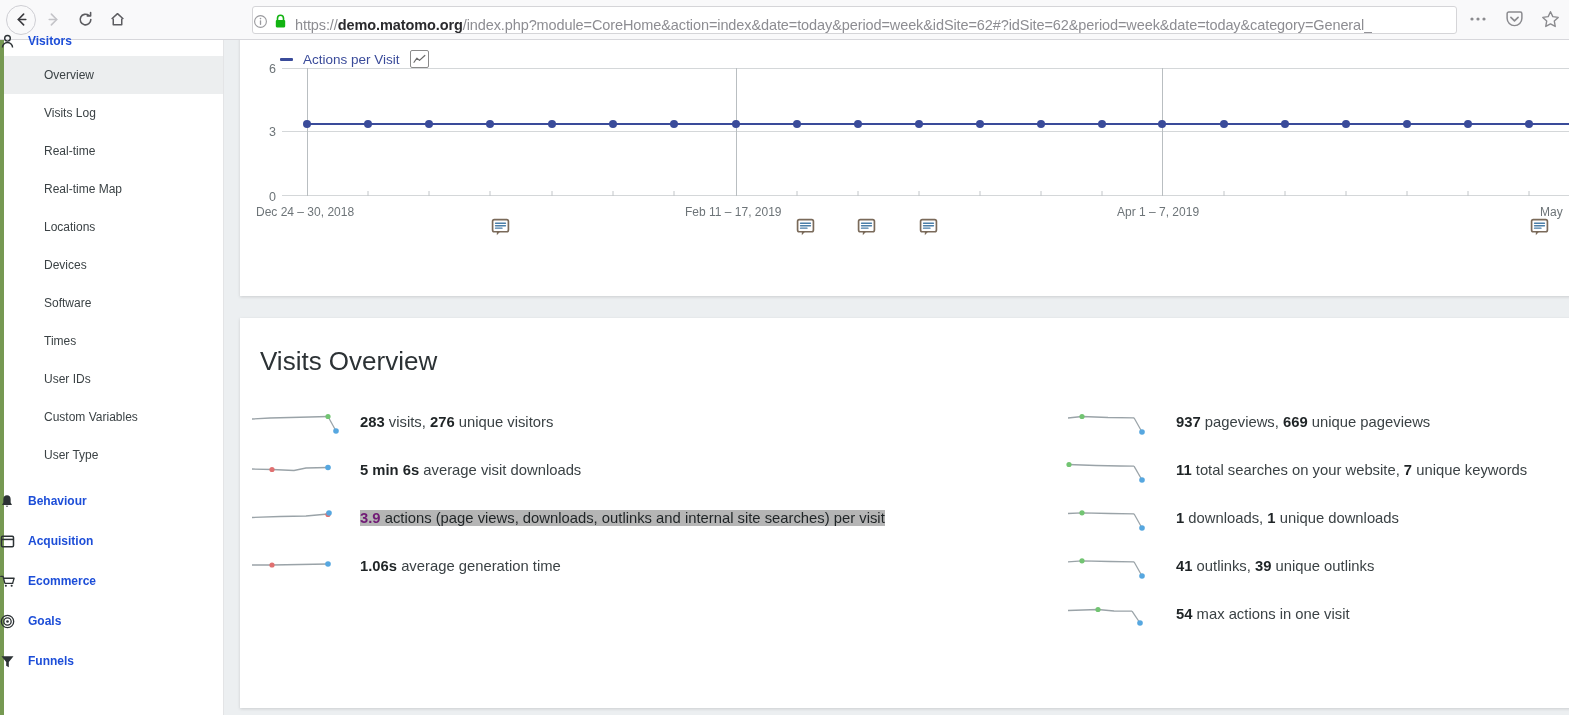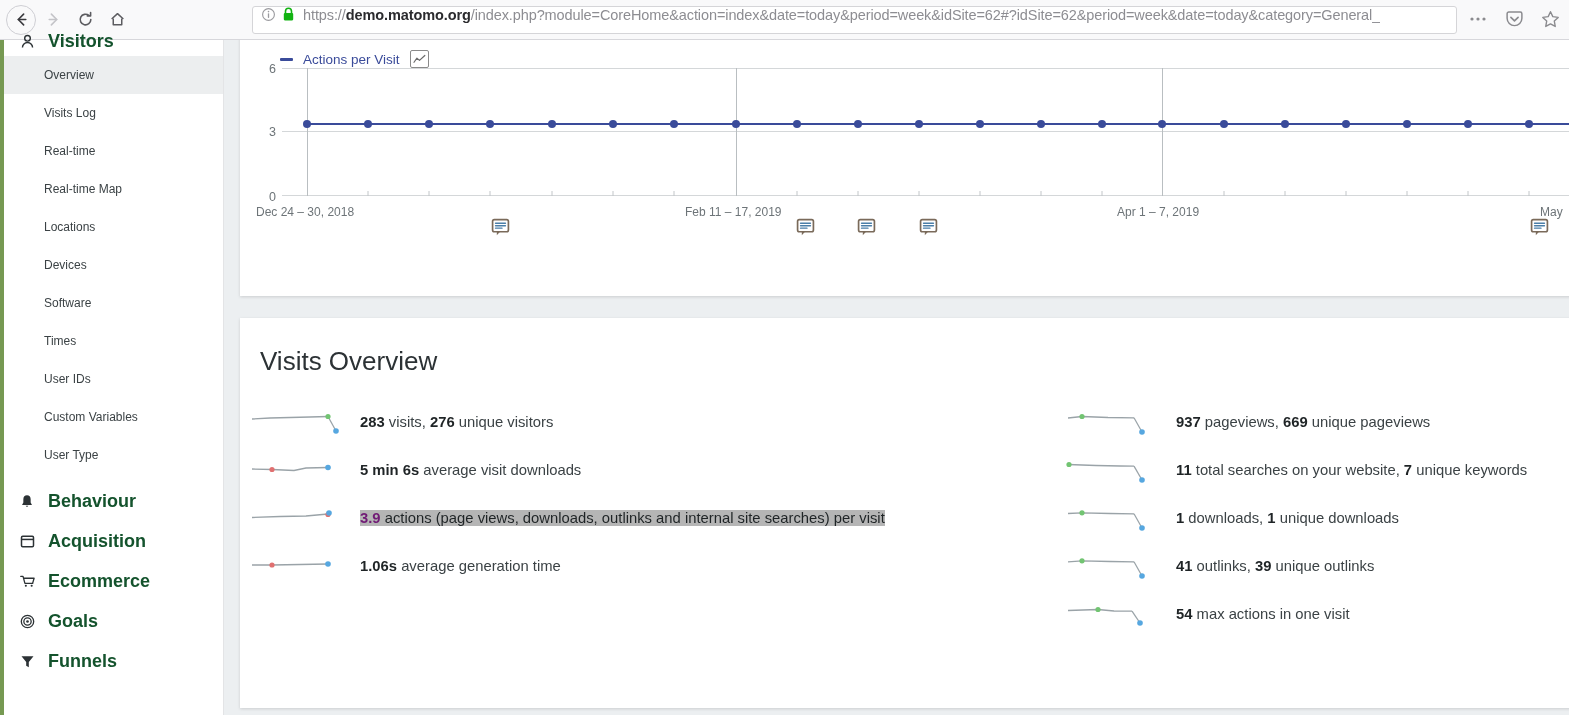--- a/index.html
+++ b/index.html
@@ -28,22 +28,22 @@
   .nav-btn.back { border: 1px solid #cfcfd4; color: #3a3a3e; }
   .nav-btn.fwd { color: #c4c4c8; }
   .nav-btn svg { display: block; }
 
   .urlbar {
     position: absolute; left: 252px; top: 6px;
     width: 1205px; height: 28px;
     background: #ffffff;
     border: 1px solid #d5d5d8;
     border-radius: 3px;
-    display: flex; align-items: flex-start;
-    padding: 0 8px;
+    display: flex; align-items: flex-end;
+    padding: 0 0;
     overflow: hidden;
   }
   .info-icon { flex: 0 0 auto; margin-right: 6px; color: #9a9a9e; }
   .lock-icon { flex: 0 0 auto; margin-right: 8px; }
   .url-text {
     font-size: 14.5px;
     color: #8d8d92;
     white-space: nowrap;
     letter-spacing: -0.1px;
     overflow: hidden;
@@ -74,24 +74,23 @@
   }
   .sidebar-green-edge {
     position: absolute; left: 0; top: 0;
     width: 4px; height: 675px;
     background: #769952;
   }
   .cat-header {
     position: relative;
     display: flex; align-items: center;
     height: 26px;
-    padding-left: 20px;
-    font-size: 18px;
+    font-size: 12px;
     font-weight: bold;
-    color: #14532d;
+    color: #1d4ed8;
   }
   .cat-header.first { margin-top: -12px; }
   .cat-icon {
     width: 22px; flex: 0 0 22px;
     display: flex; align-items: center; justify-content: flex-start;
     color: #2c3235;
     margin-right: 6px;
   }
   .cat-label { line-height: 1; }
 

